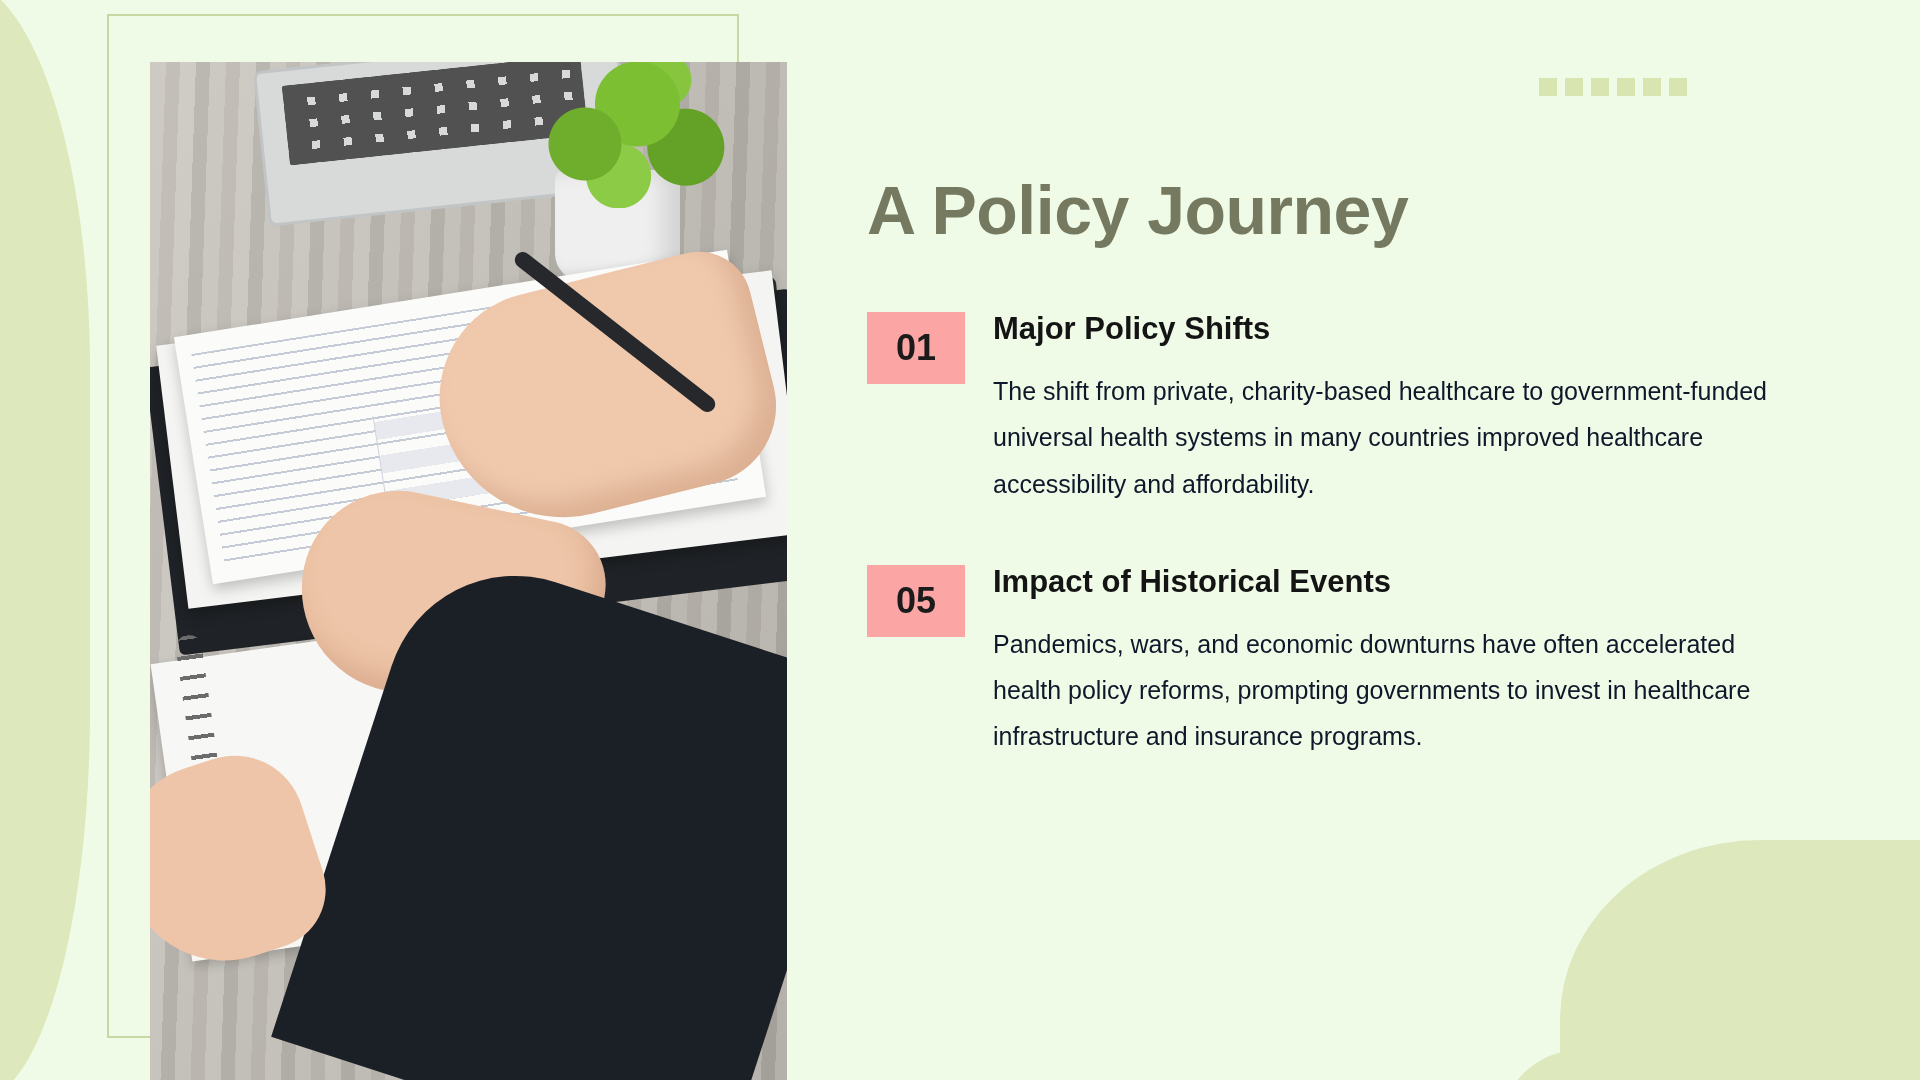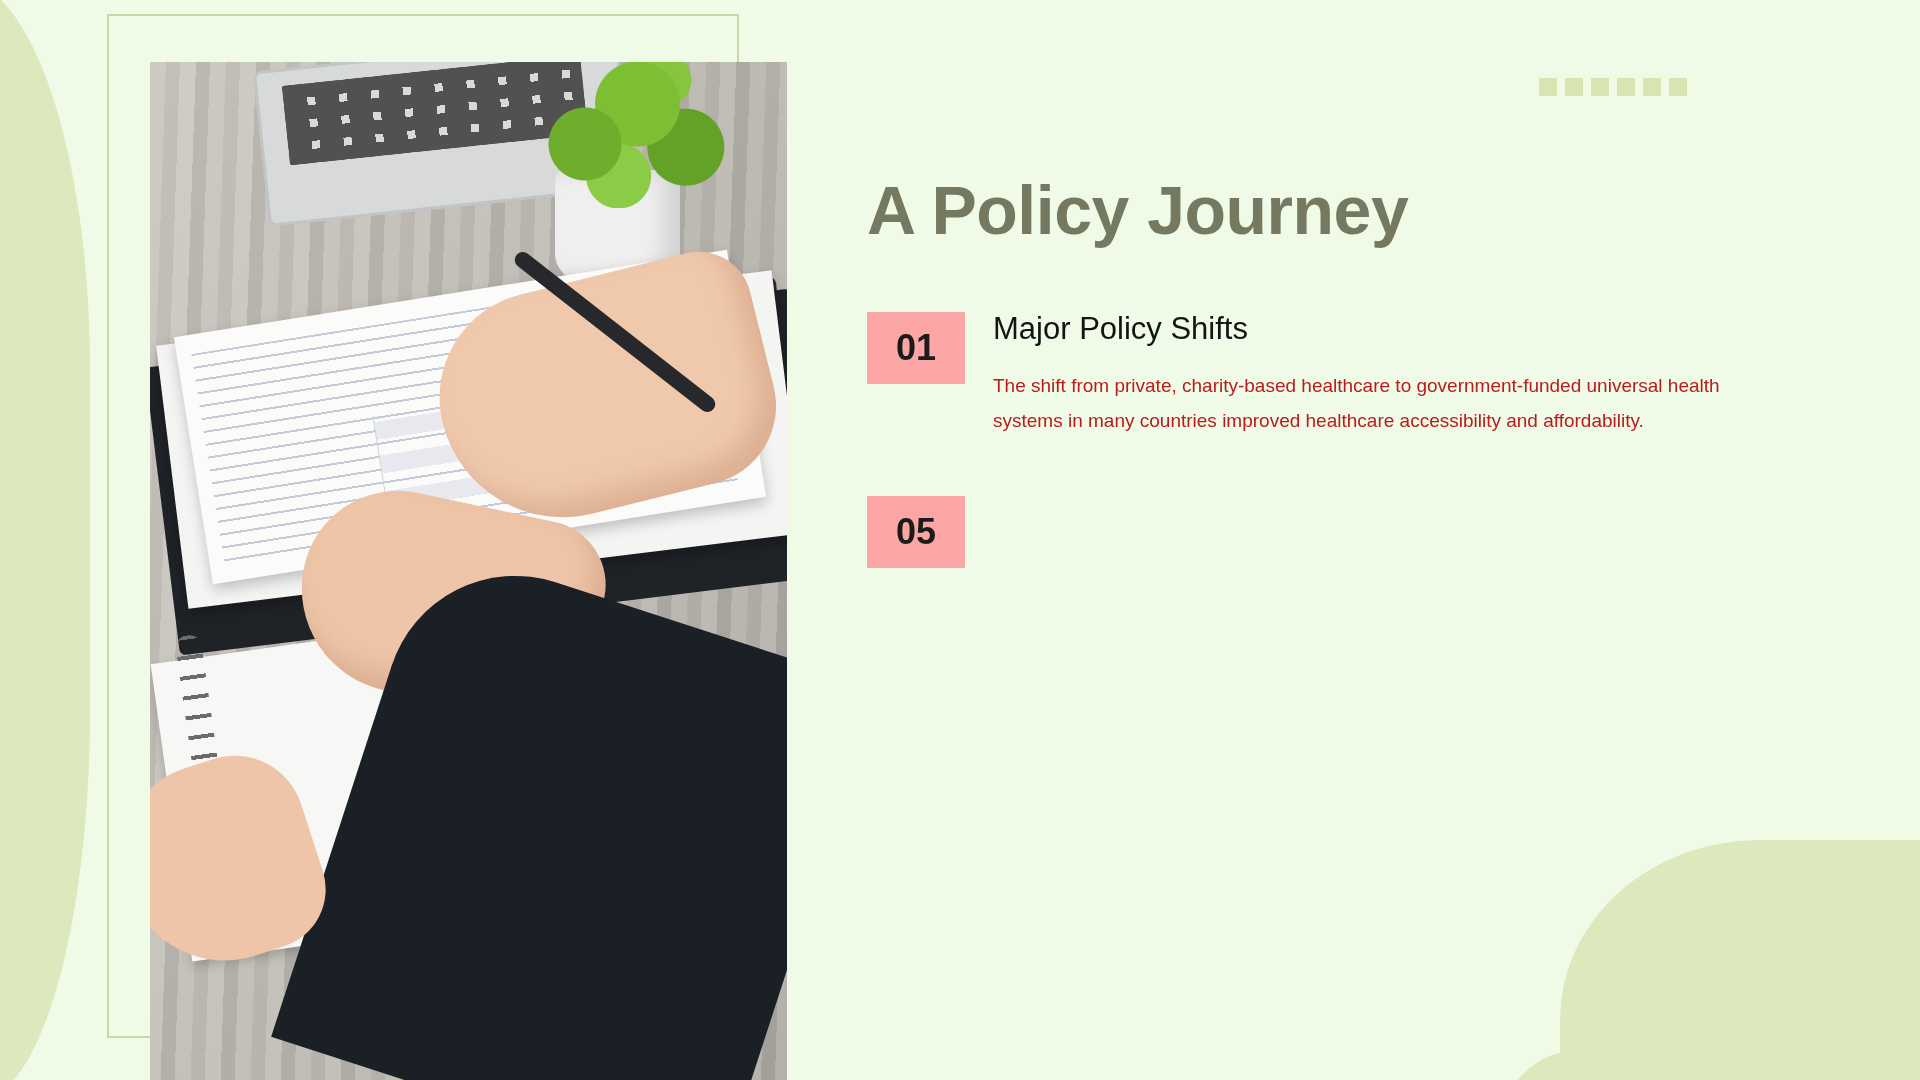--- a/index.html
+++ b/index.html
@@ -334,29 +334,29 @@
     justify-content: center;
     font-size: 36px;
     font-weight: bold;
     color: #1b1b1b;
   }
   .item-body {
     margin-left: 126px;
   }
   .item-heading {
     font-size: 31px;
-    font-weight: normal;
+    font-weight: bold;
     color: #141414;
     margin: 12px 0 0 0;
     line-height: 1.1;
   }
   .item-text {
-    font-size: 19px;
+    font-size: 25px;
     line-height: 1.85;
-    color: #b91c1c;
+    color: #0f172a;
     margin-top: 22px;
     max-width: 800px;
   }
 </style>
 </head>
 <body>
 
 <div class="slide">
 
   <div class="blob-left"></div>
@@ -405,17 +405,21 @@
       <div class="item">
         <div class="badge">01</div>
         <div class="item-body">
           <div class="item-heading">Major Policy Shifts</div>
           <div class="item-text">The shift from private, charity-based healthcare to government-funded universal health systems in many countries improved healthcare accessibility and affordability.</div>
         </div>
       </div>
 
       <div class="item">
         <div class="badge">05</div>
+        <div class="item-body">
+          <div class="item-heading">Impact of Historical Events</div>
+          <div class="item-text">Pandemics, wars, and economic downturns have often accelerated health policy reforms, prompting governments to invest in healthcare infrastructure and insurance programs.</div>
+        </div>
       </div>
 
     </div>
   </div>
 </div>
 
 </body></html>

